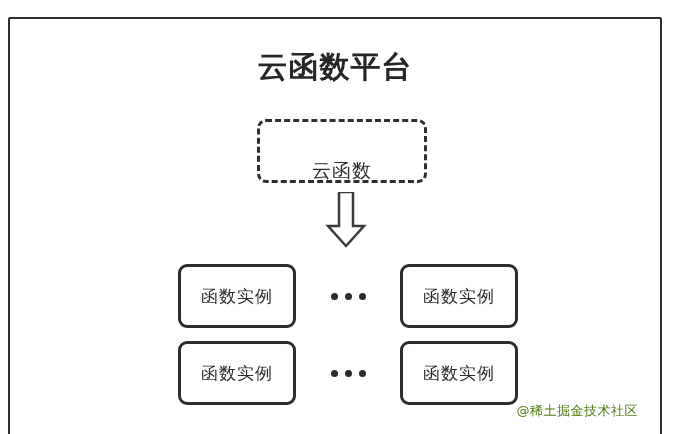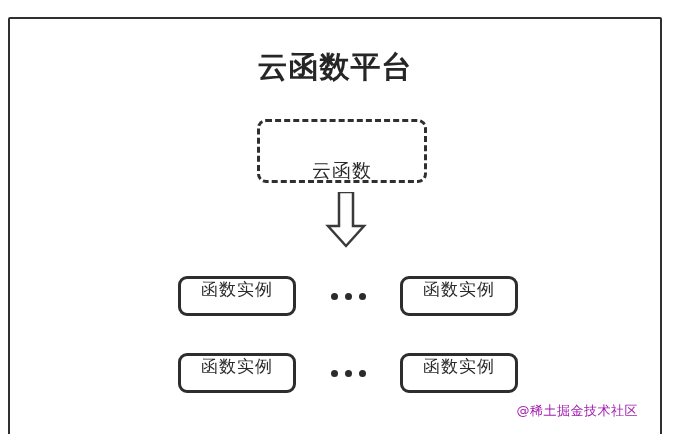--- a/index.html
+++ b/index.html
@@ -93,25 +93,26 @@
     height: 54px;
     display: flex;
     align-items: center;
     justify-content: space-between;
   }
   .row-1 { top: 250px; }
   .row-2 { top: 327px; }
 
   .instance-box {
     width: 118px;
-    height: 40px;
+    height: 64px;
     border: 3px solid #2d2d2d;
     border-radius: 9px;
     box-sizing: border-box;
     display: flex;
+    align-items: center;
     justify-content: center;
     background: #ffffff;
   }
   .instance-label {
     font-size: 17px;
     color: #2b2b2b;
     letter-spacing: 1px;
     line-height: 20px;
     white-space: nowrap;
   }
@@ -128,21 +129,21 @@
     border-radius: 50%;
     background: #2b2b2b;
   }
 
   
   .watermark {
     position: absolute;
     right: 22px;
     bottom: 14px;
     font-size: 13px;
-    color: #a21caf;
+    color: #4d7c0f;
     letter-spacing: 0.5px;
     white-space: nowrap;
   }
 </style>
 </head>
 <body>
 
 <div id="canvas">
 
   <div class="platform-frame">

